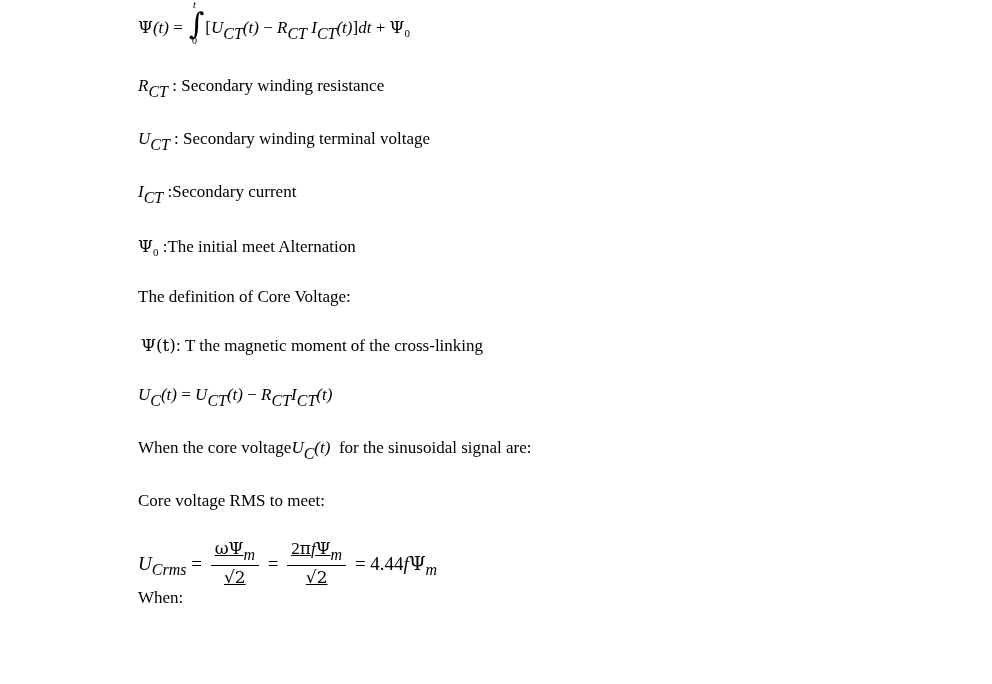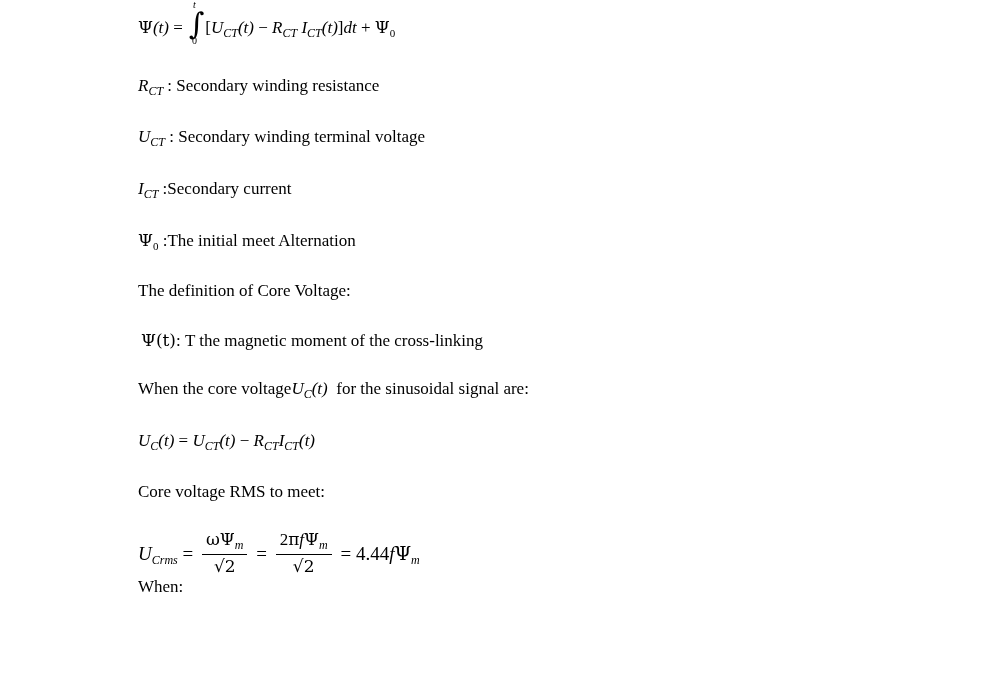--- a/index.html
+++ b/index.html
@@ -34,21 +34,21 @@
     margin-bottom: 27px;
   }
   .math {
     font-family: "Liberation Serif", serif;
     font-style: italic;
   }
   .up {
     font-style: normal;
   }
   .sub {
-    font-size: 12px;
+    font-size: 16px;
     vertical-align: -0.35em;
     font-style: italic;
   }
   .sub-up {
     font-size: 11px;
     vertical-align: -0.35em;
     font-style: normal;
   }
   .psi {
     font-style: normal;
@@ -91,20 +91,21 @@
     height: 38px;
   }
   
   .frac {
     display: inline-block;
     vertical-align: middle;
     text-align: center;
     margin: 0 4px;
     position: relative;
     top: -2px;
+    text-decoration: underline;
   }
   .frac .num {
     display: block;
     font-size: 17px;
     padding: 0 4px 1px 4px;
     border-bottom: 1.3px solid #000;
     line-height: 1.15;
   }
   .frac .den {
     display: block;
@@ -162,30 +163,30 @@
     <span>:The initial meet Alternation</span>
   </div>
 
   <div class="line blk">The definition of Core Voltage:</div>
 
   <div class="line blk" style="padding-left:3px;">
     <span class="psi">Ψ(t)</span><span>: T the magnetic moment of the cross-linking</span>
   </div>
 
   <div class="line blk">
-    <span>When the core voltage</span><span class="math">U</span><span class="sub">C</span><span class="math">(t)</span>
-    &nbsp;<span>for the sinusoidal signal are:</span>
-  </div>
-
-  <div class="line blk">
     <span class="math">U</span><span class="sub">C</span><span class="math">(t)</span>
     <span class="up">=</span>
     <span class="math">U</span><span class="sub">CT</span><span class="math">(t)</span>
     <span class="up">−</span>
     <span class="math">R</span><span class="sub">CT</span><span class="math">I</span><span class="sub">CT</span><span class="math">(t)</span>
+  </div>
+
+  <div class="line blk">
+    <span>When the core voltage</span><span class="math">U</span><span class="sub">C</span><span class="math">(t)</span>
+    &nbsp;<span>for the sinusoidal signal are:</span>
   </div>
 
   <div class="line blk">Core voltage RMS to meet:</div>
 
   <div class="line big-eq" style="">
     <span class="math">U</span><span class="sub">Crms</span>
     <span class="up">=</span>
     <span class="frac">
       <span class="num"><span class="psi">ω</span><span class="psi">Ψ</span><span class="sub">m</span></span>
       <span class="den sqrt">√2</span>

